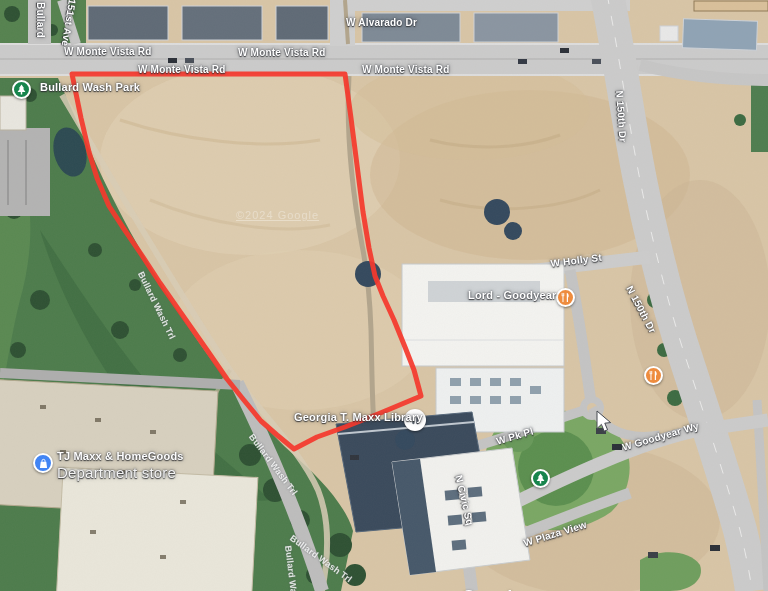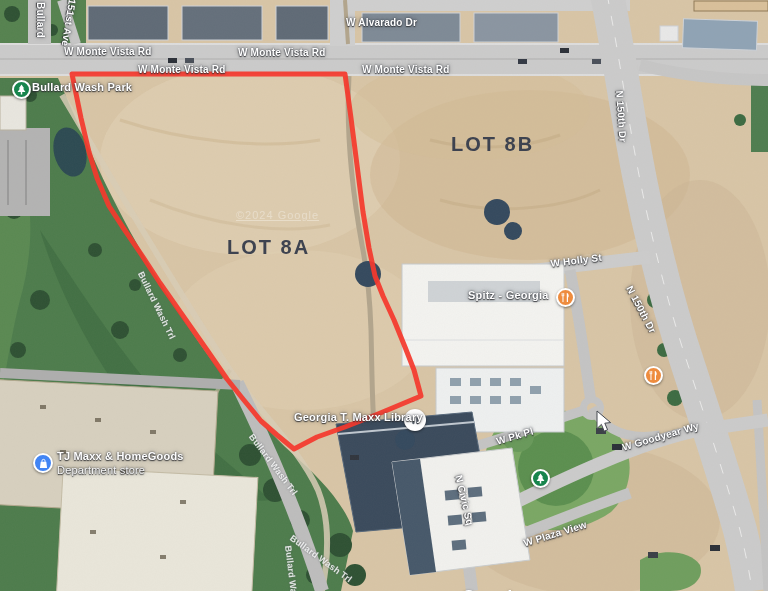--- a/index.html
+++ b/index.html
@@ -7,21 +7,21 @@
     font-family:"Liberation Sans",sans-serif;background:#d8c5a6;}
   .map-frame svg.terrain{position:absolute;left:0;top:0;}
   
   .lbl{position:absolute;white-space:nowrap;color:#fff;
     font:600 10px "Liberation Sans",sans-serif;letter-spacing:.2px;
     text-shadow:0 0 2px rgba(55,58,66,.95),0 0 4px rgba(55,58,66,.55),0 1px 1px rgba(40,40,40,.8);
     transform-origin:0 0;}
   .trail{font-size:9px;font-weight:600;color:rgba(255,255,255,.82);
     text-shadow:0 0 2px rgba(90,95,100,.8);}
   .poi-name{font-weight:700;font-size:11px;}
-  .poi-sub{font-weight:400;font-size:11px;color:#f3f3f3;}
+  .poi-sub{font-weight:400;font-size:15px;color:#f3f3f3;}
   .lot-lbl{position:absolute;color:#3e4350;font:700 20px "Liberation Sans",sans-serif;
     letter-spacing:2px;white-space:nowrap;}
   .wm{position:absolute;color:rgba(255,255,255,.34);font:400 11px "Liberation Sans",sans-serif;
     letter-spacing:1px;white-space:nowrap;text-decoration:underline;}
   .glogo{position:absolute;color:#fff;font:700 17px "Liberation Sans",sans-serif;
     letter-spacing:.3px;text-shadow:0 1px 3px rgba(0,0,0,.55);margin-top:23px;}
   
   .pin{position:absolute;width:19px;height:19px;border-radius:50%;
     border:2px solid #fff;box-sizing:border-box;display:flex;align-items:center;
     justify-content:center;box-shadow:0 1px 2.5px rgba(0,0,0,.45);}
@@ -253,41 +253,39 @@
   <div class="lbl" style="left:495px;top:436px;transform:rotate(-16deg)">W Pk Pl</div>
   <div class="lbl" style="left:621px;top:442px;transform:rotate(-16deg)">W Goodyear Wy</div>
   <div class="lbl" style="left:464px;top:474px;transform:rotate(77deg)">N Civic Sq</div>
   <div class="lbl" style="left:522px;top:538px;transform:rotate(-17deg)">W Plaza View</div>
 
   <div class="lbl trail" style="left:145px;top:270px;transform:rotate(64deg)">Bullard Wash Trl</div>
   <div class="lbl trail" style="left:255px;top:432px;transform:rotate(53deg)">Bullard Wash Trl</div>
   <div class="lbl trail" style="left:294px;top:533px;transform:rotate(36deg)">Bullard Wash Trl</div>
   <div class="lbl trail" style="left:293px;top:545px;transform:rotate(83deg)">Bullard Wash Trl</div>
 
-  <div class="lot-lbl" style="left:227px;top:236px">LOT 8A</div>
-  <div class="lot-lbl" style="left:451px;top:133px">LOT 8B</div>
 
   <div class="pin pin-green" style="left:12px;top:80px">
     <svg width="11" height="11" viewBox="0 0 12 12">
       <path d="M6 .5 L9 5 H7.6 L10.3 8.8 H6.8 V11.5 H5.2 V8.8 H1.7 L4.4 5 H3 Z" fill="#fff"></path>
     </svg>
   </div>
-  <div class="lbl poi-name" style="left:32px;top:81px">Bullard Wash Park</div>
+  <div class="lbl poi-name" style="left:40px;top:81px">Bullard Wash Park</div>
 
   <div class="pin pin-orange" style="left:556px;top:288px">
     <svg width="11" height="11" viewBox="0 0 12 12">
       <g fill="#fff">
         <rect x="1.8" y="1" width="1" height="3.6"></rect>
           <rect x="3.6" y="1" width="1" height="3.6"></rect>
         <rect x="2.7" y="3" width="1.1" height="8"></rect>
         <path d="M8 1 c1.7 1.3 2 3.9 .7 5.4 V11 H7.4 V1 Z"></path>
       </g>
     </svg>
   </div>
-  <div class="lbl poi-name" style="left:468px;top:289px">Spitz - Georgia</div>
+  <div class="lbl poi-name" style="left:468px;top:289px">Lord - Goodyear</div>
 
   <div class="pin pin-orange" style="left:644px;top:366px">
     <svg width="11" height="11" viewBox="0 0 12 12">
       <g fill="#fff">
         <rect x="1.8" y="1" width="1" height="3.6"></rect>
           <rect x="3.6" y="1" width="1" height="3.6"></rect>
         <rect x="2.7" y="3" width="1.1" height="8"></rect>
         <path d="M8 1 c1.7 1.3 2 3.9 .7 5.4 V11 H7.4 V1 Z"></path>
       </g>
     </svg>

